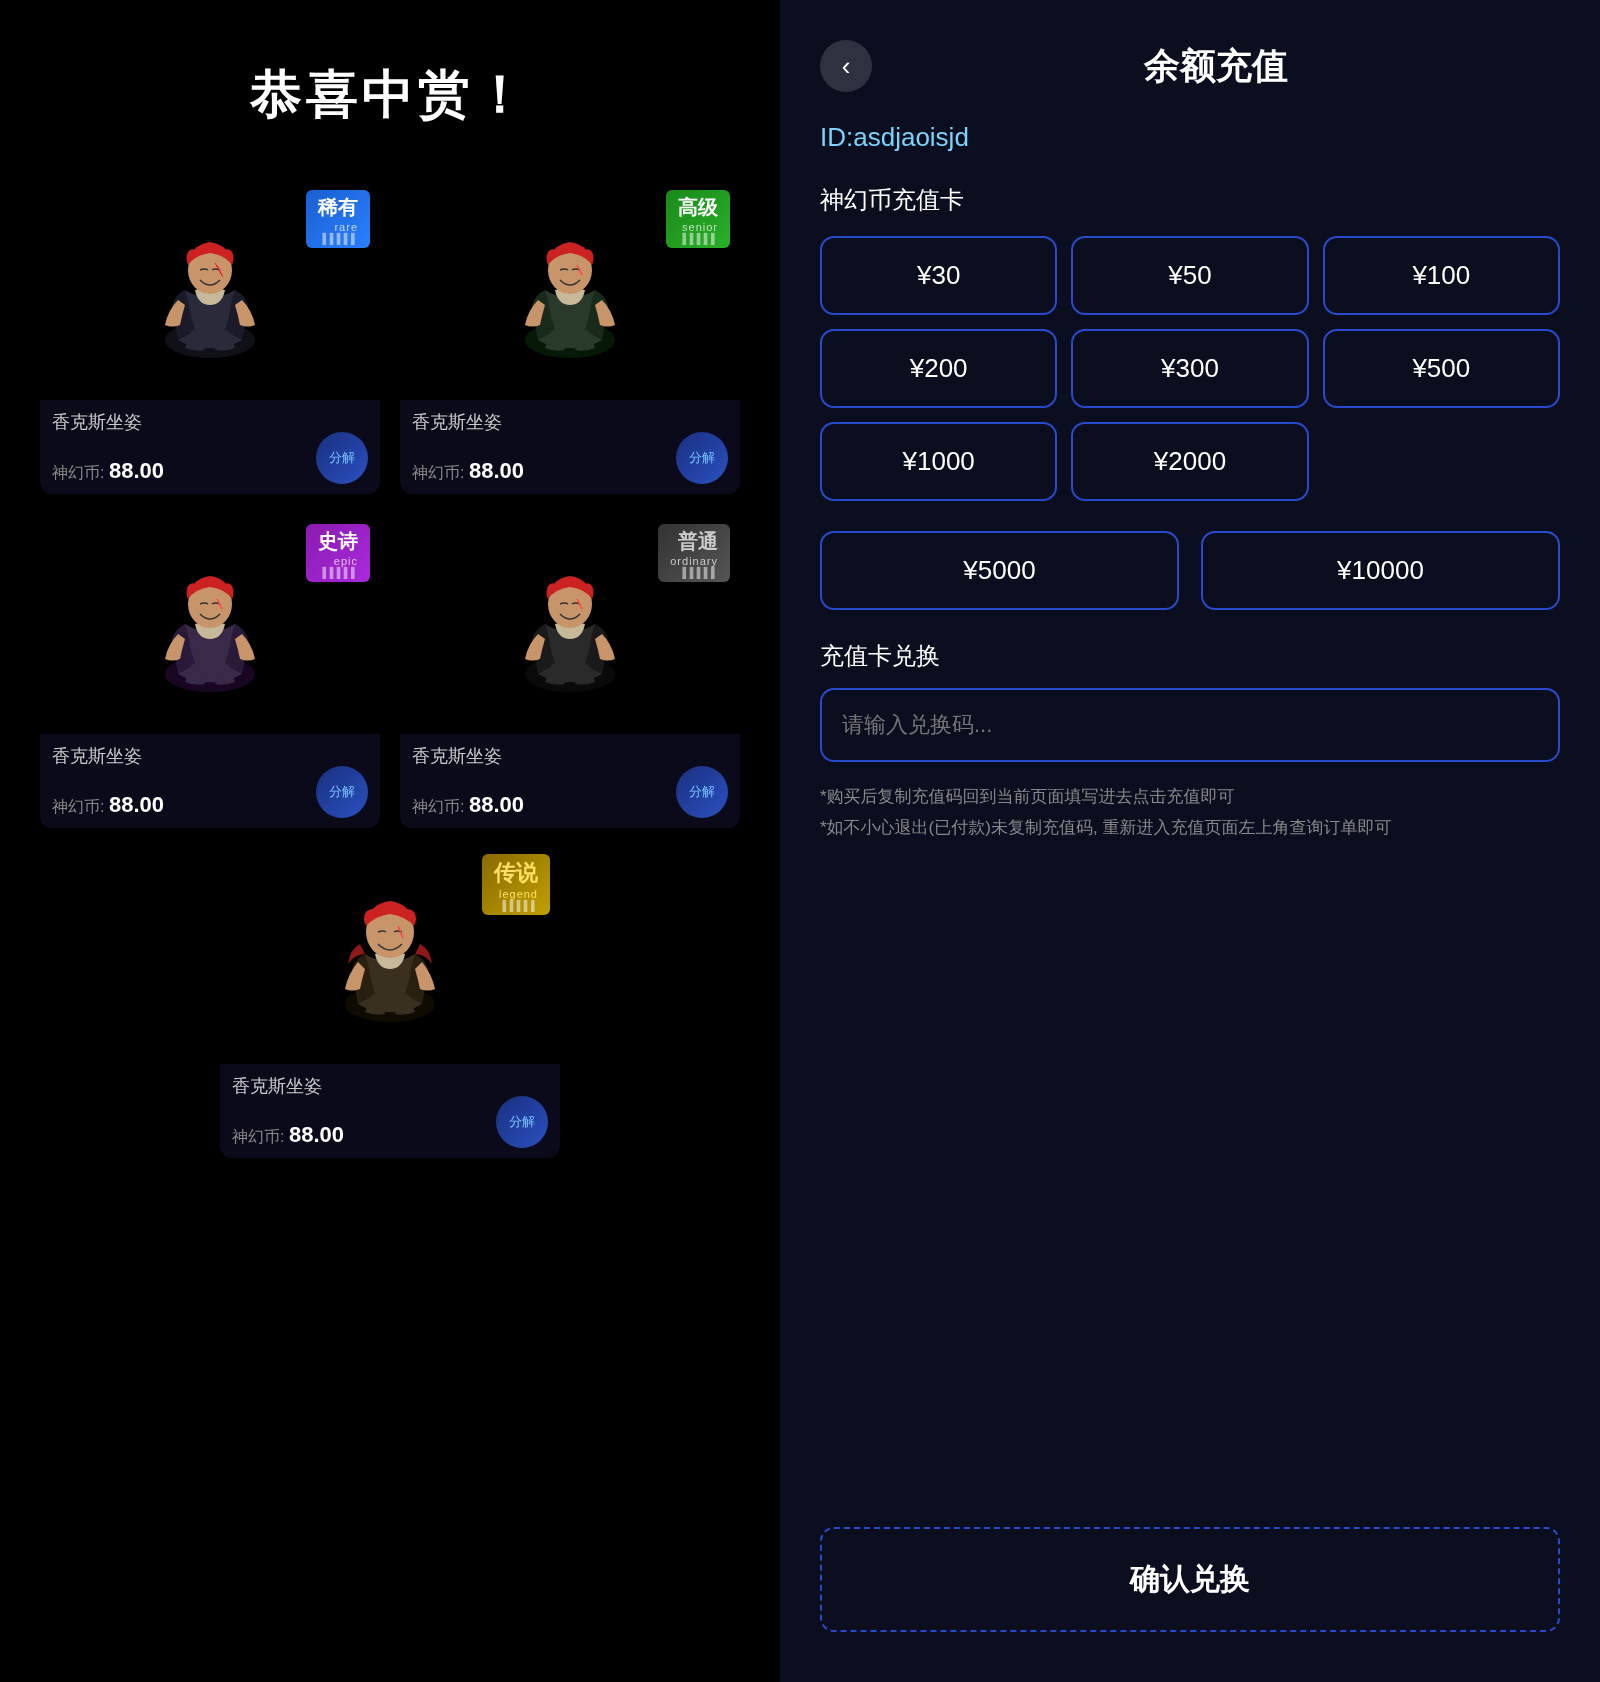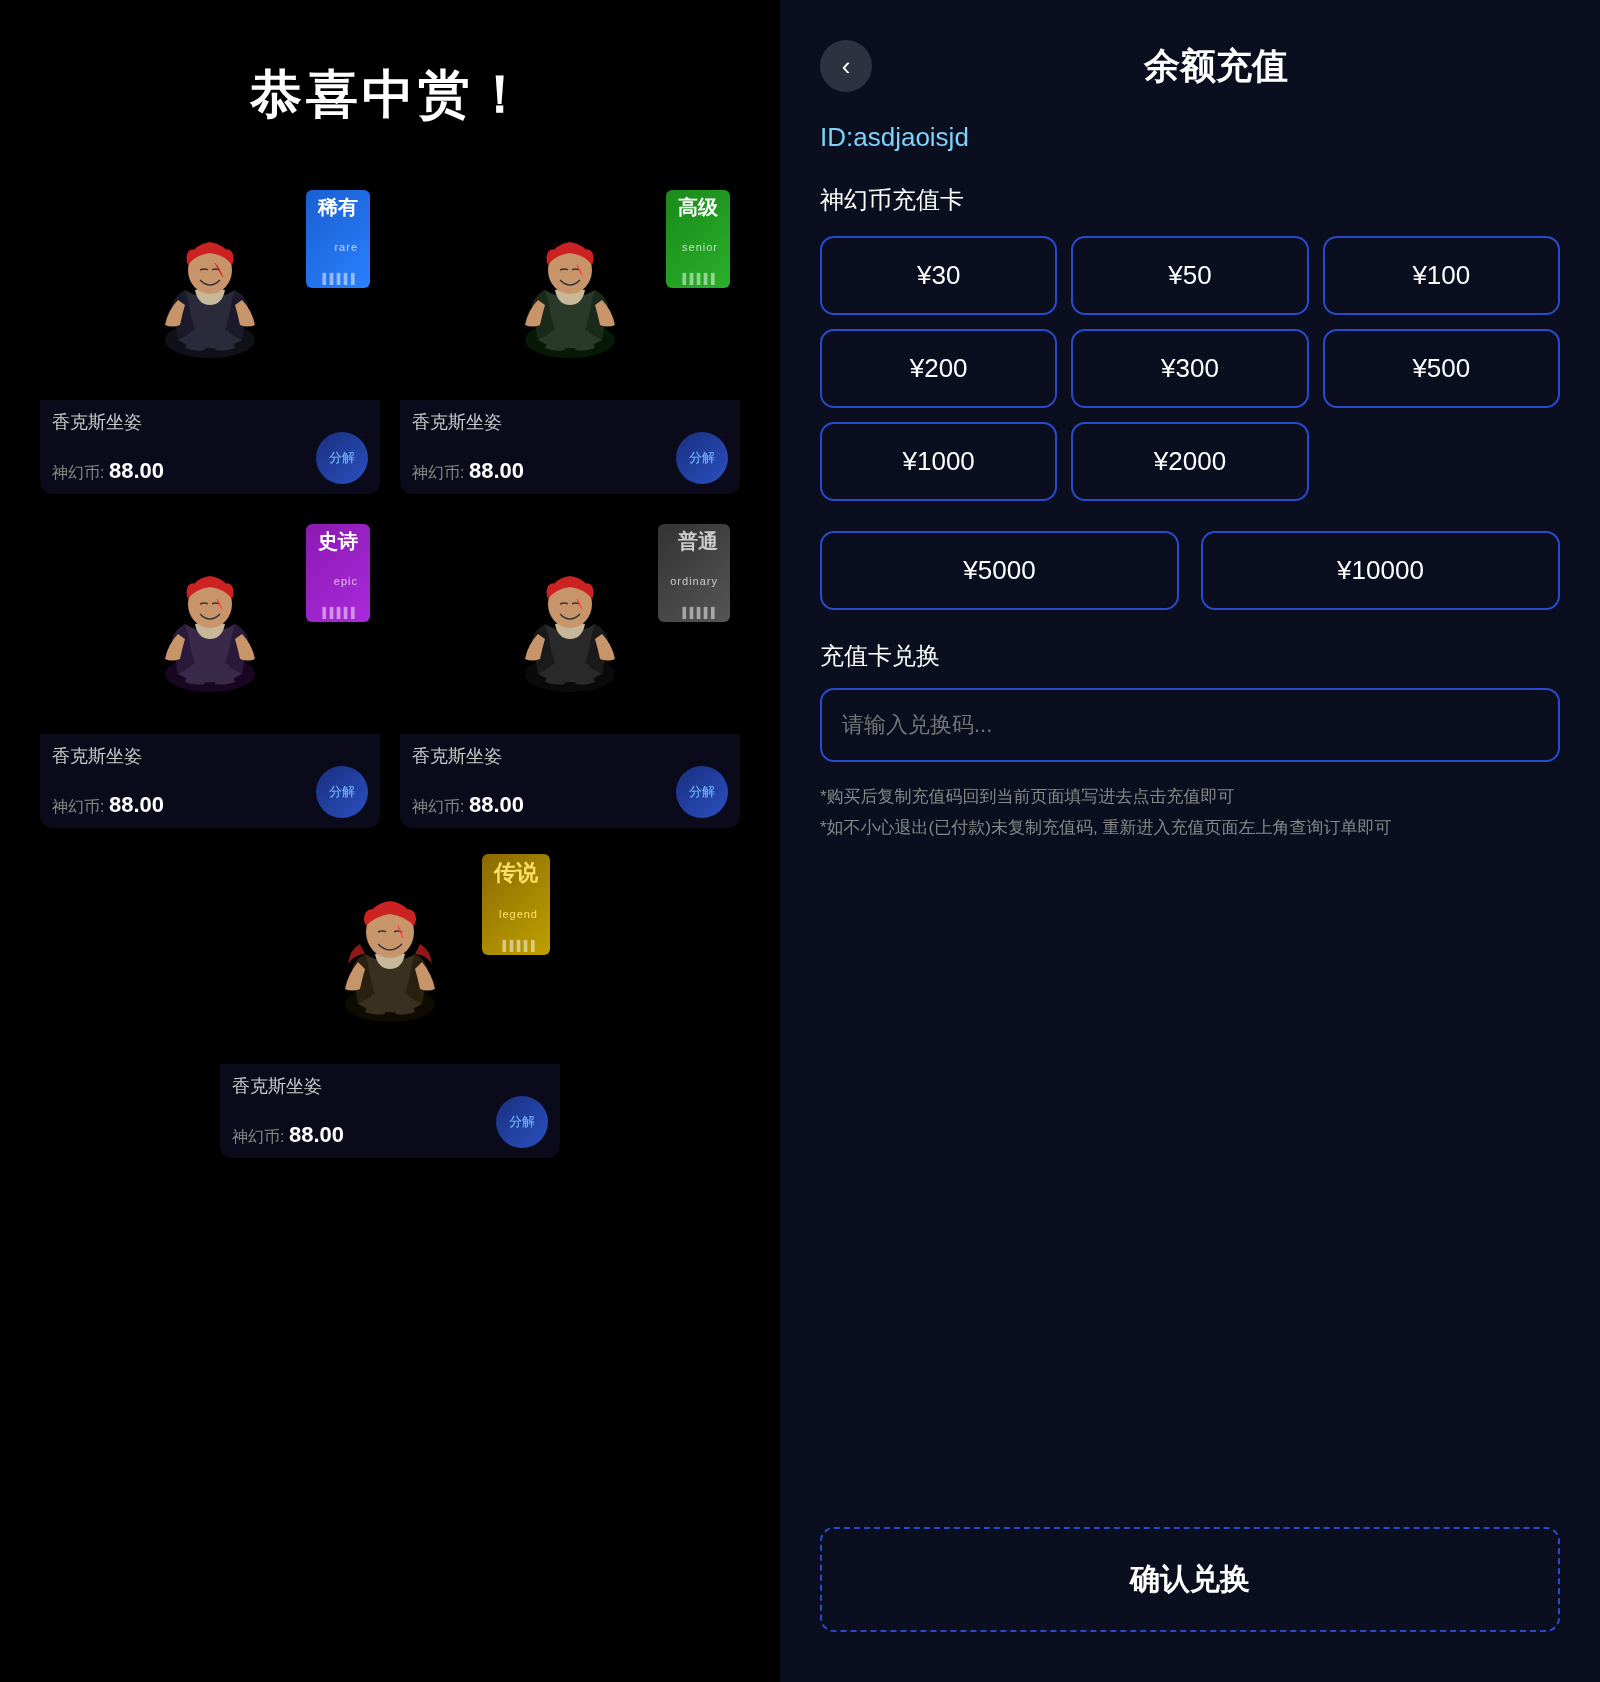--- a/index.html
+++ b/index.html
@@ -58,21 +58,20 @@
       top: 10px;
       right: 10px;
       padding: 4px 12px;
       border-radius: 6px;
       font-size: 20px;
       font-weight: bold;
       z-index: 2;
       display: flex;
       flex-direction: column;
       align-items: flex-end;
-      gap: 20px;
     }
     .badge-rare { background: linear-gradient(135deg, #1a5fd0, #2a80ff); color: #fff; }
     .badge-senior { background: linear-gradient(135deg, #1a8a1a, #2ab02a); color: #fff; }
     .badge-epic { background: linear-gradient(135deg, #8a1ab0, #aa2add); color: #fff; justify-content: flex-end; }
     .badge-ordinary { background: linear-gradient(135deg, #333, #555); color: #ccc; }
     .badge-legend { background: linear-gradient(135deg, #8a6a00, #c0a000); color: #ffe066; }
 
     .badge-sub {
       font-size: 11px;
       font-weight: normal;

